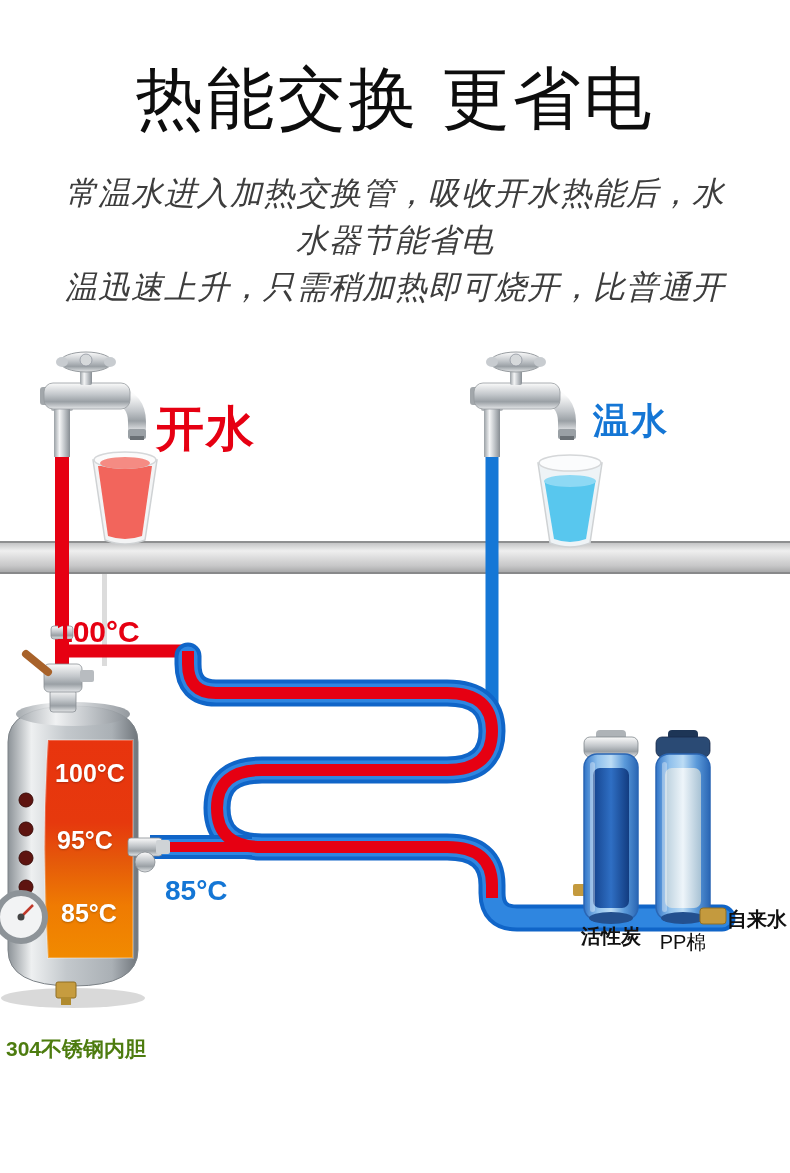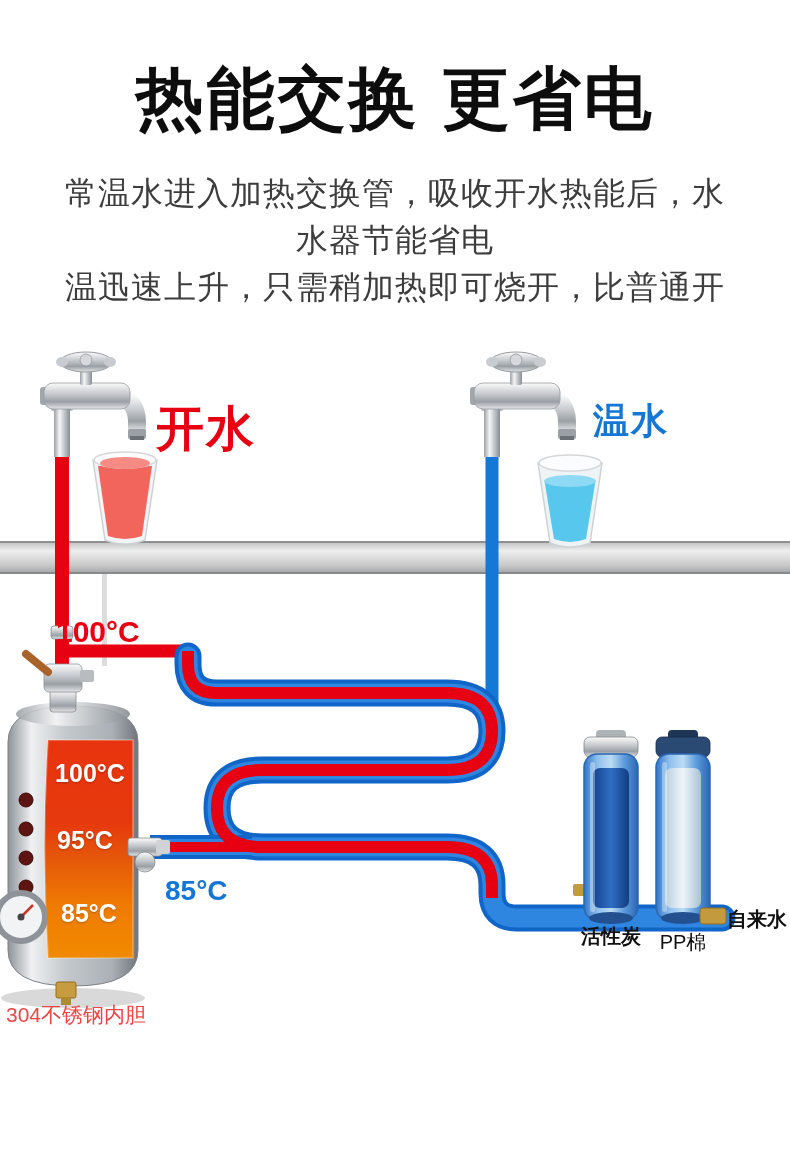--- a/index.html
+++ b/index.html
@@ -6,40 +6,41 @@
   html,body { width:790px; height:1173px; }
   body {
     background:#ffffff;
     font-family:"Liberation Sans","DejaVu Sans",sans-serif;
     position:relative; overflow:hidden;
   }
   .canvas { position:absolute; left:0; top:0; width:790px; height:1173px; background:#fff; }
   svg.diagram { position:absolute; left:0; top:0; }
   .title {
     position:absolute; left:0; top:54px; width:790px;
-    text-align:center; font-size:68px; font-weight:700; color:#0d0d0d;
+    text-align:center; font-size:68px; font-weight:400; color:#0d0d0d;
     letter-spacing:3px; white-space:nowrap;
   }
   .desc {
     position:absolute; left:0; top:170px; width:790px;
     text-align:center; font-size:32px; color:#3d3d3d; line-height:47px;
     letter-spacing:1px;
+    font-style:italic;
   }
   .lbl { position:absolute; white-space:nowrap; }
   .lbl-hot-faucet   { left:156px; top:397px; font-size:48px; font-weight:800; color:#e60012; letter-spacing:2px; }
   .lbl-warm-faucet  { left:593px; top:397px; font-size:36px; font-weight:800; color:#1476d5; letter-spacing:2px;text-align:center; }
   .lbl-note         { left:505px; top:579px; font-size:20px; color:#111; font-weight:500; }
   .lbl-temp100      { left:56px;  top:615px; font-size:30px; font-weight:700; color:#e60012; }
   .lbl-temp85       { left:165px; top:875px; font-size:28px; font-weight:700; color:#1476d5; }
   .tank-temp { position:absolute; text-align:center; font-weight:700; color:#ffffff;
                font-size:25px; text-shadow:0 1px 2px rgba(0,0,0,0.25); }
   .tank-temp-top    { left:46px; top:759px; width:88px; }
   .tank-temp-mid    { left:46px; top:826px; width:78px; }
   .tank-temp-bot    { left:48px; top:899px; width:82px; }
-  .lbl-tank-caption { left:6px;  top:1001px; font-size:21px; font-weight:400; color:#ef4444; }
+  .lbl-tank-caption { left:6px;  top:1035px; font-size:21px; font-weight:700; color:#4d7c0f; }
   .lbl-filter1 { left:581px; top:923px; width:60px; text-align:center; font-size:20px; font-weight:700; color:#111; }
   .lbl-filter2 { left:651px; top:929px; width:64px; text-align:center; font-size:20px; font-weight:400; color:#111; }
   .lbl-tap     { left:727px; top:906px; font-size:20px; font-weight:700; color:#111; }
 </style>
 </head>
 <body>
 
 <div class="canvas">
 
   <svg class="diagram" width="790" height="1173" viewBox="0 0 790 1173">

